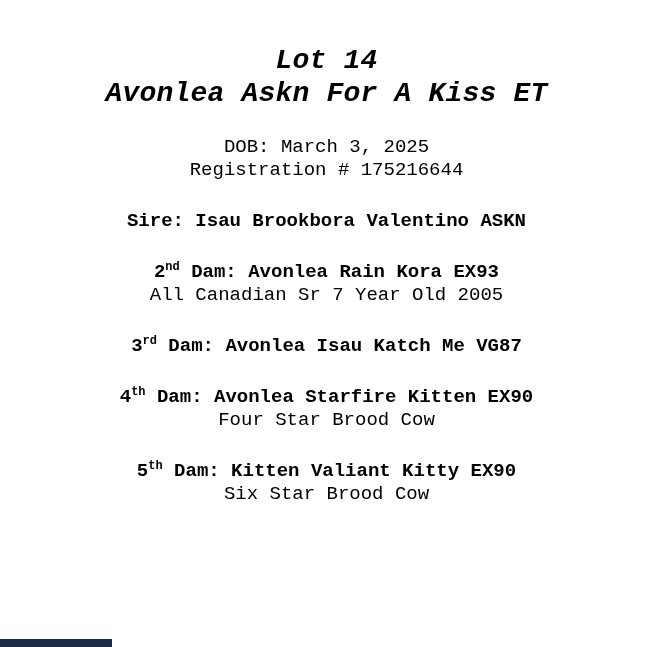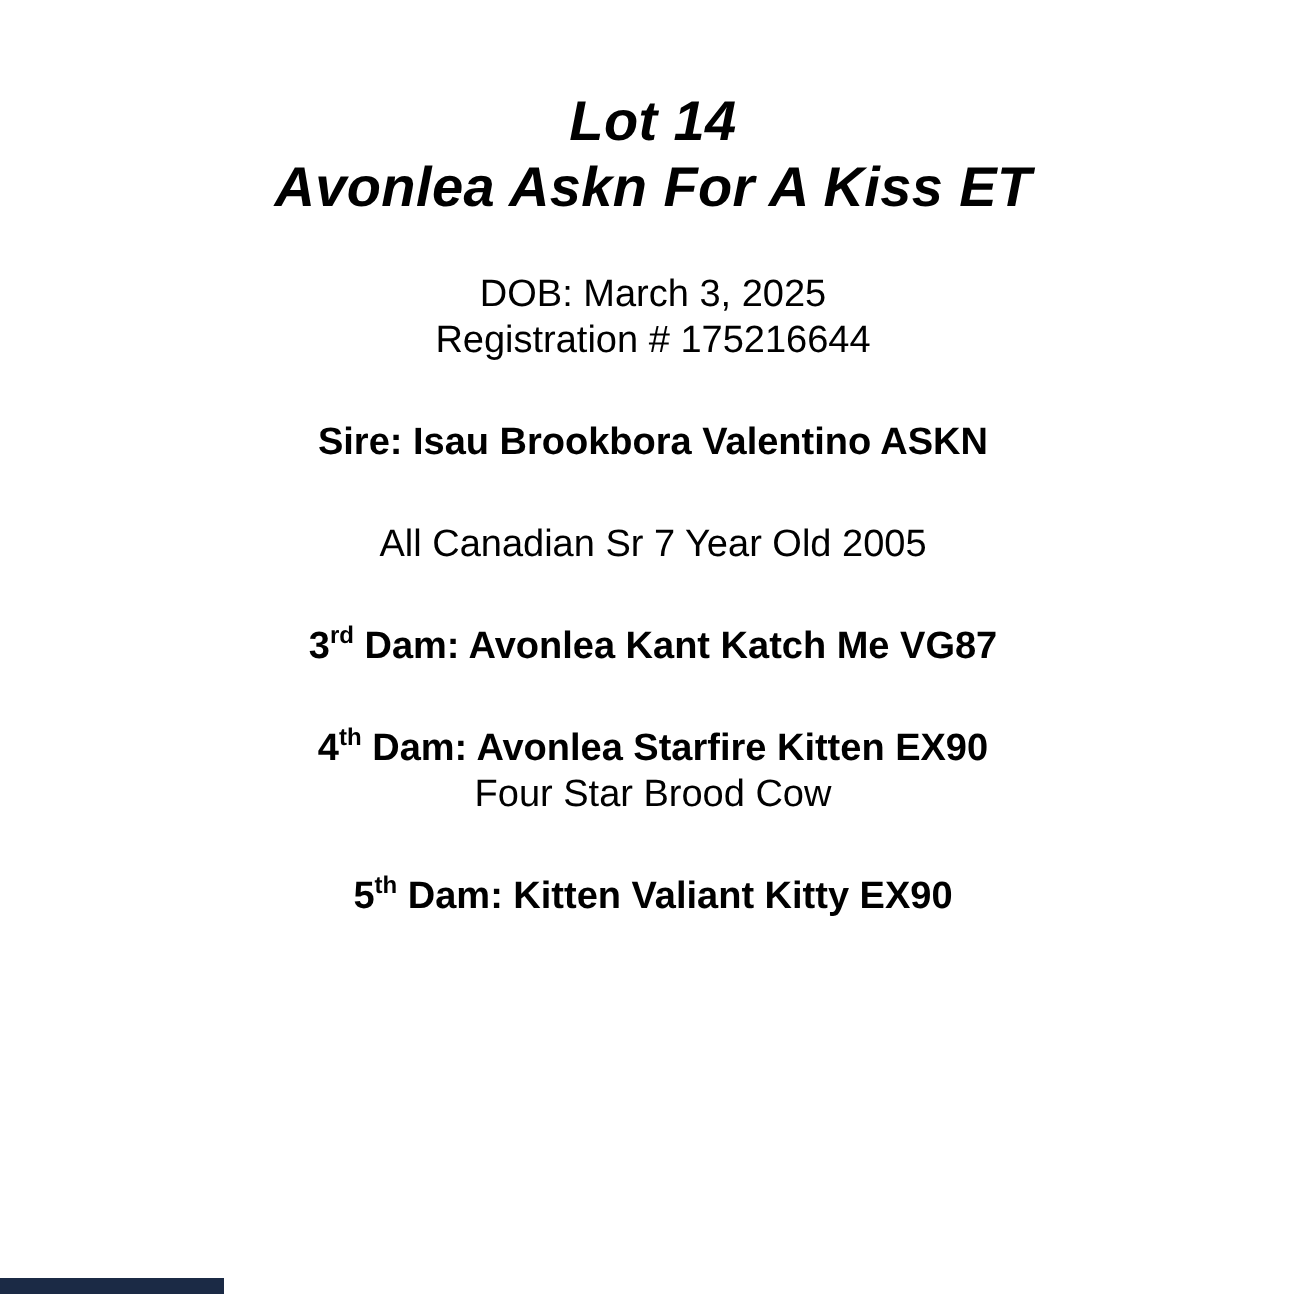--- a/index.html
+++ b/index.html
@@ -9,21 +9,21 @@
   }
   .page {
     position: relative;
     width: 653px;
     height: 647px;
     box-sizing: border-box;
     padding-top: 44px;
     margin: 0;
     background: #ffffff;
     color: #000000;
-    font-family: Liberation Sans, sans-serif;
+    font-family: Liberation Mono, monospace;
     text-align: center;
     overflow: hidden;
   }
   .title {
     font-size: 28px;
     line-height: 33px;
     font-weight: bold;
     font-style: italic;
     letter-spacing: 0.2px;
   }
@@ -66,31 +66,33 @@
     <div class="line">DOB: March 3, 2025</div>
     <div class="line">Registration # 175216644</div>
   </div>
 
   <div class="section">
     <div class="line bold">Sire: Isau Brookbora Valentino ASKN</div>
   </div>
 
 
   <div class="section">
+    <div class="line bold"><span>2</span><sup class="ord">nd</sup><span> Dam: Avonlea Rain Kora EX93</span></div>
     <div class="line">All Canadian Sr 7 Year Old 2005</div>
   </div>
 
   <div class="section">
-    <div class="line bold"><span>3</span><sup class="ord">rd</sup><span> Dam: Avonlea Kant Katch Me VG87</span></div>
+    <div class="line bold"><span>3</span><sup class="ord">rd</sup><span> Dam: Avonlea Isau Katch Me VG87</span></div>
   </div>
 
   <div class="section">
     <div class="line bold"><span>4</span><sup class="ord">th</sup><span> Dam: Avonlea Starfire Kitten EX90</span></div>
     <div class="line">Four Star Brood Cow</div>
   </div>
 
   <div class="section">
     <div class="line bold"><span>5</span><sup class="ord">th</sup><span> Dam: Kitten Valiant Kitty EX90</span></div>
+    <div class="line">Six Star Brood Cow</div>
   </div>
 
   <div class="bottom-bar" style="background-color: rgb(27, 42, 69);"></div>
 
 </div>
 
 </body></html>

